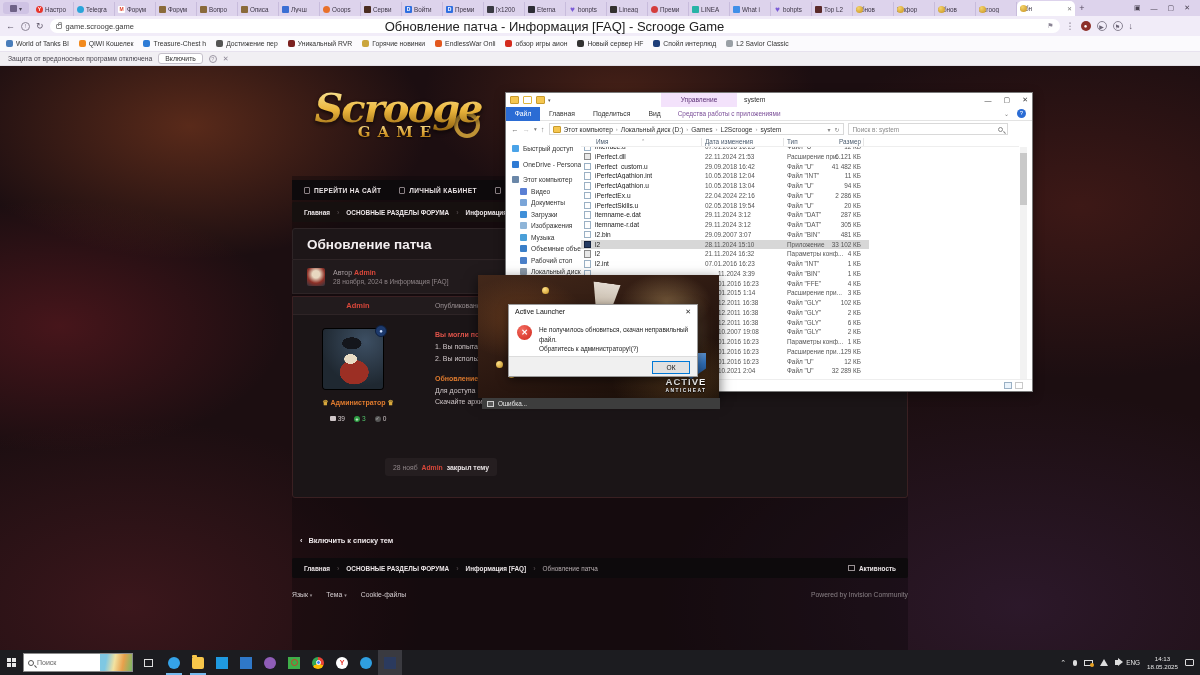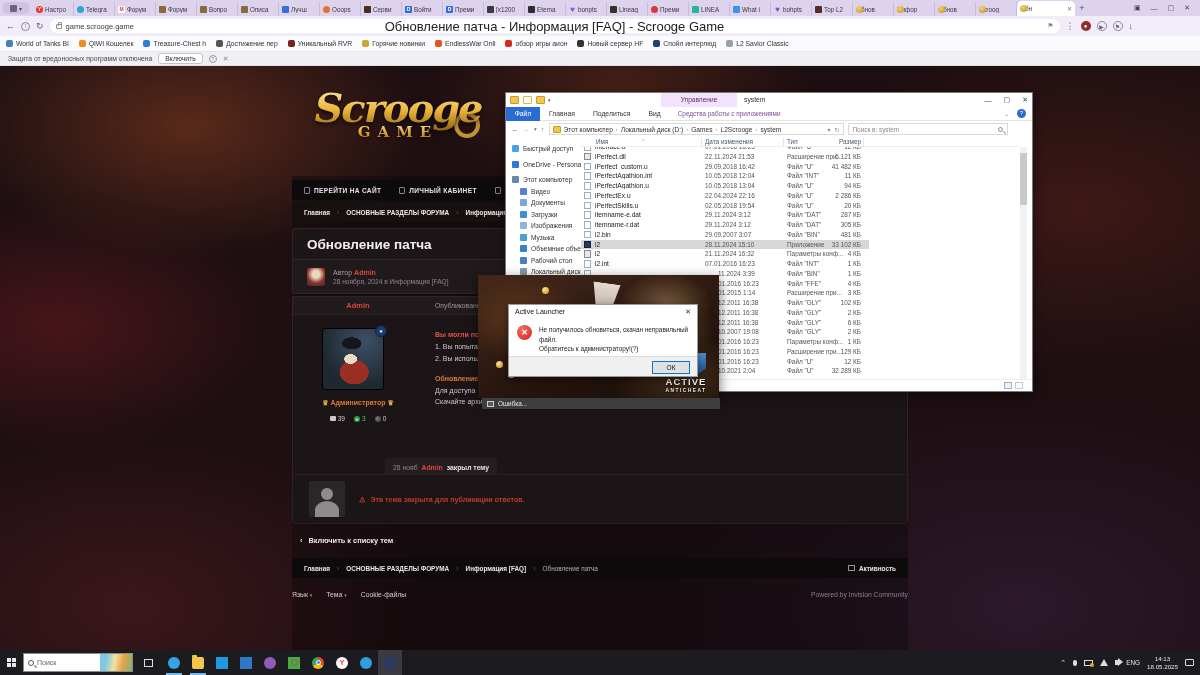--- a/index.html
+++ b/index.html
@@ -507,27 +507,20 @@
           <div>Скачайте архив, папку обновления из архива перенести в корень папки с игрой.</div>
         </div>
     </div>
 
     <div id="closed-chip">
       <span class="d">28 нояб</span>
       <span class="a">Admin</span>
       <span class="t">закрыл тему</span>
     </div>
 
-    <div id="closed-panel">
-      <div id="ph-avatar"></div>
-      <div id="closed-text">
-        <span class="warn">⚠</span>
-        <span>Эта тема закрыта для публикации ответов.</span>
-      </div>
-    </div>
 
     <div id="back-link">
       <span>‹</span>
       <span>Включить к списку тем</span>
     </div>
 
     <div id="crumbs-bottom-bar">
       <span id="crumbs-bottom" style="display:flex;align-items:center">
           <span class="crumb">Главная</span>
           <span class="csep">›</span>

